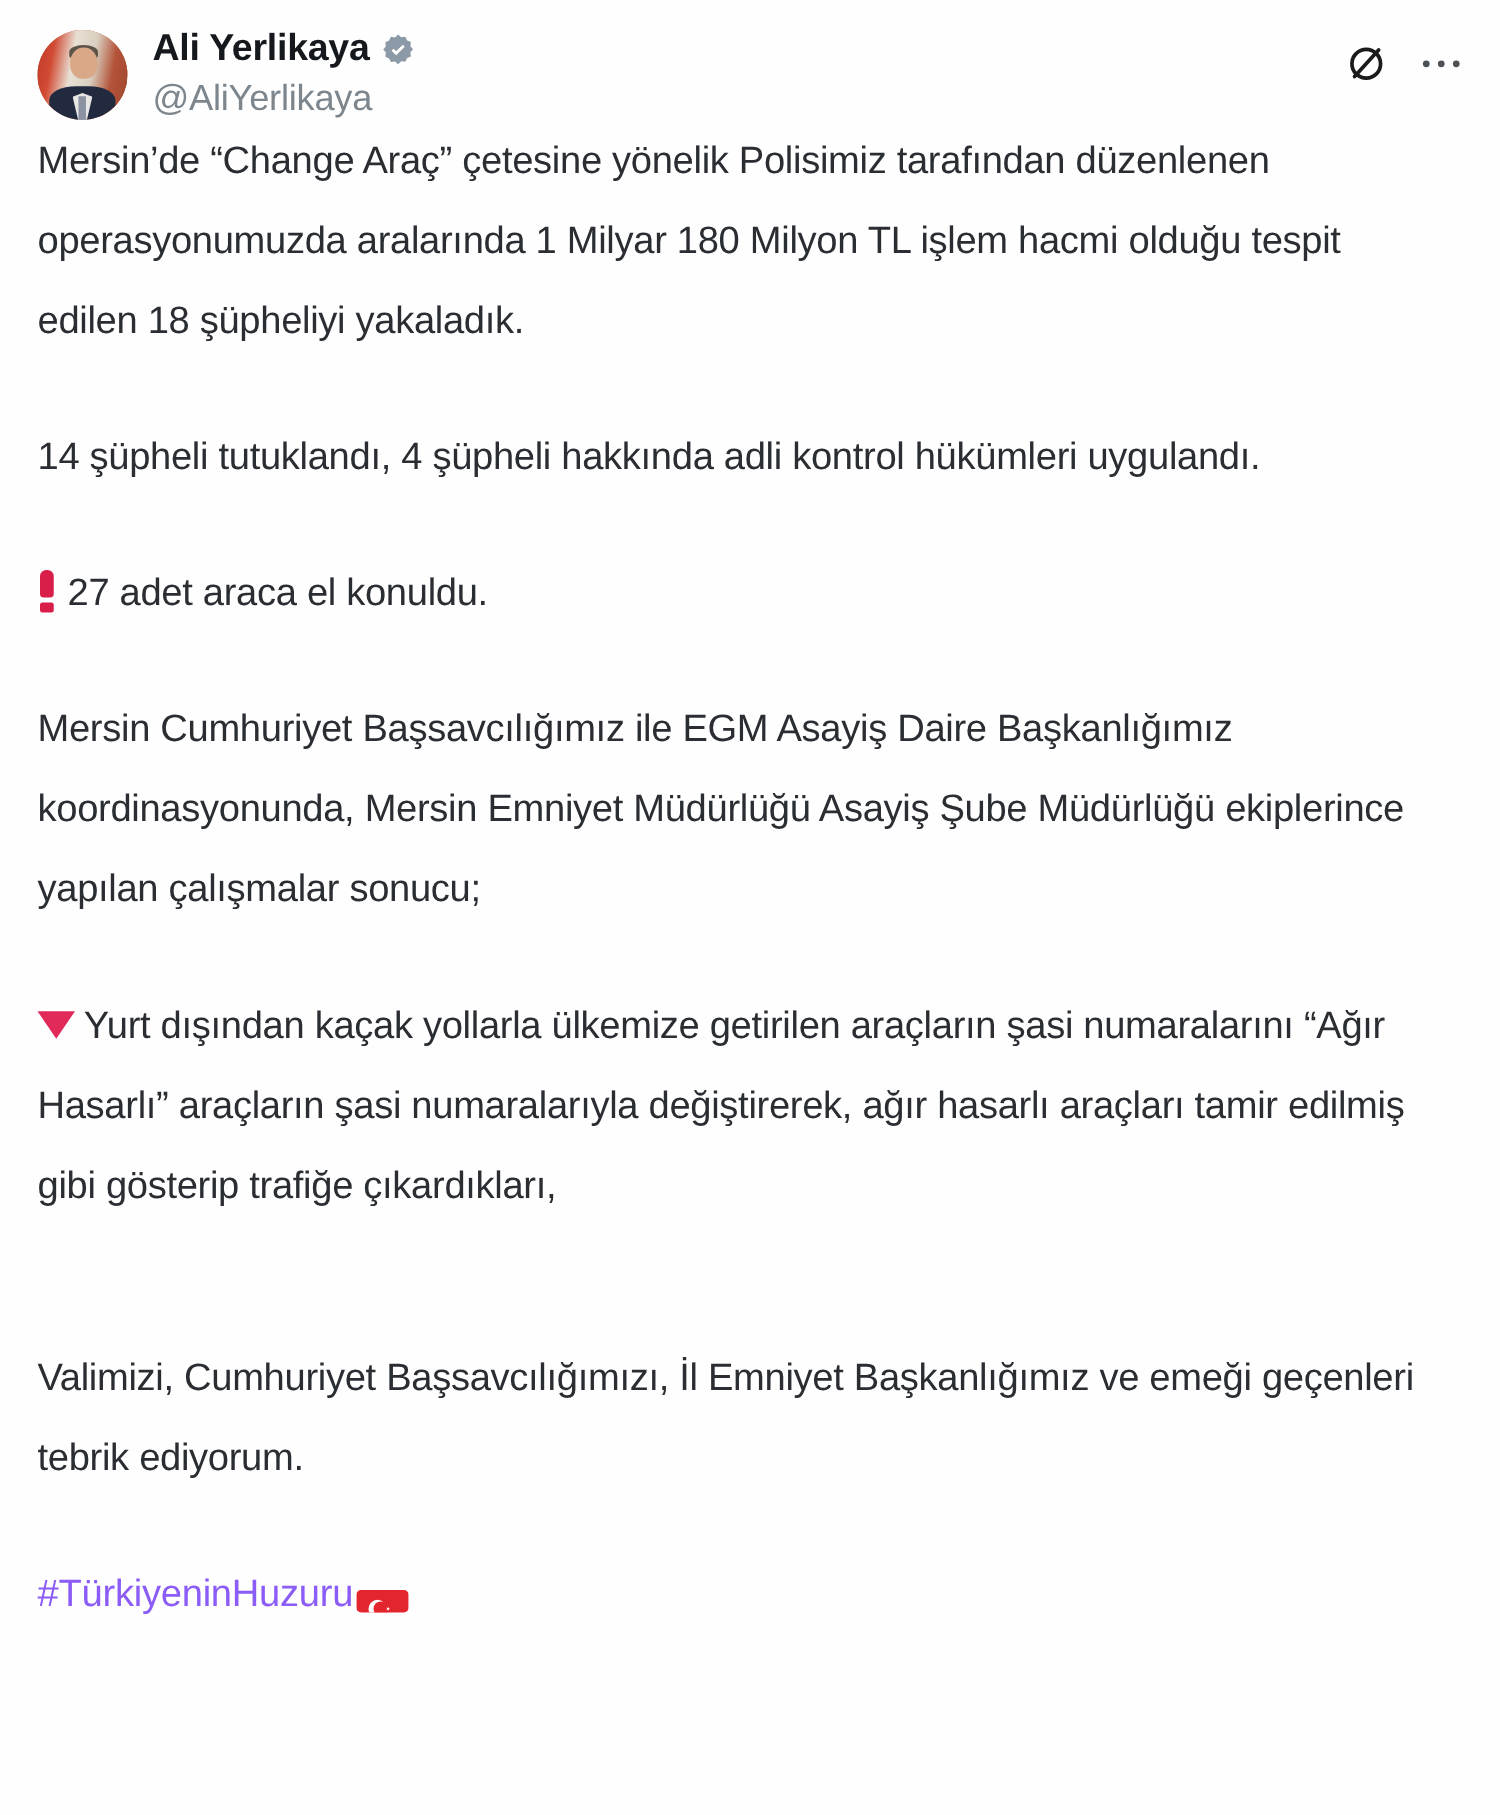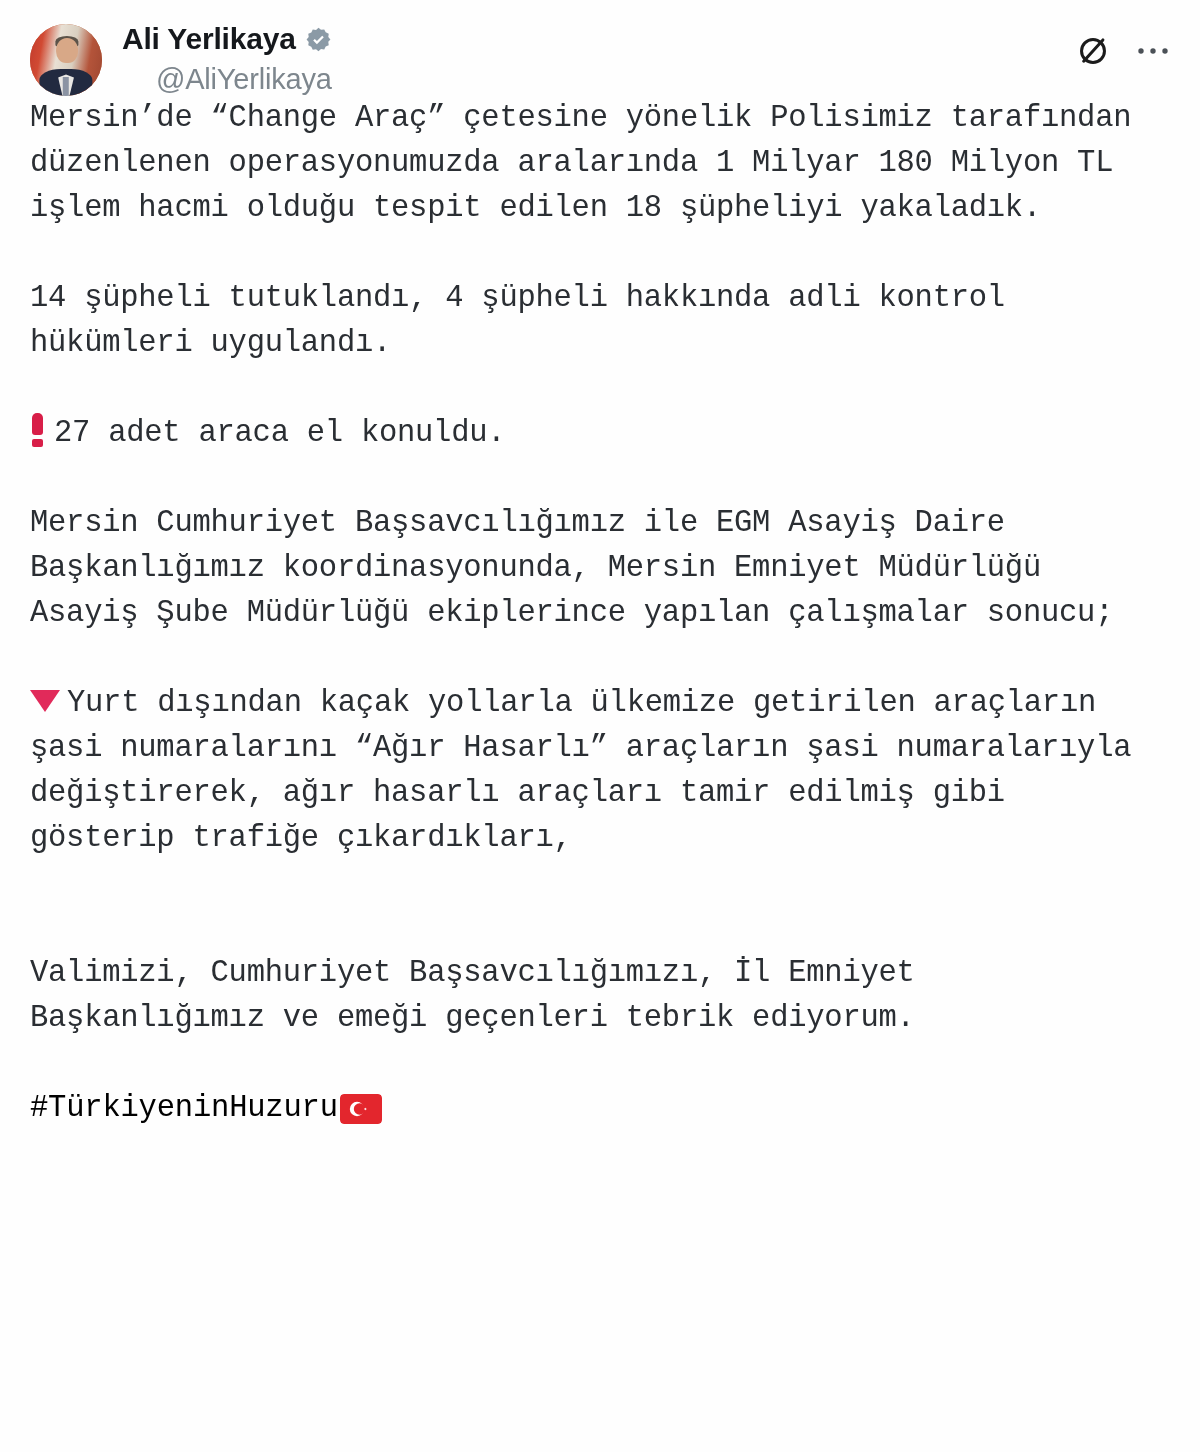--- a/index.html
+++ b/index.html
@@ -89,21 +89,20 @@
     transform: translateX(-50%);
     background: #8b93a3;
   }
 
   .identity {
     margin-left: 20px;
     display: flex;
     flex-direction: column;
     justify-content: flex-start;
     padding-top: 2px;
-    text-align: right;
   }
   .name-row {
     display: flex;
     align-items: center;
     gap: 9px;
     line-height: 1;
   }
   .display-name {
     font-size: 30px;
     font-weight: 700;
@@ -132,24 +131,23 @@
     padding-top: 12px;
     padding-right: 12px;
   }
   .grok-icon { width: 34px; height: 34px; display: block; }
   .more-icon { width: 34px; height: 14px; display: block; }
 
   
   .tweet-body {
     padding: 0 62px 0 30px;
     font-size: 30.5px;
-    line-height: 45px;
+    line-height: 64px;
     color: #2a2e33;
     letter-spacing: -0.25px;
-    font-family: Liberation Mono, monospace;
   }
   .tweet-body p {
     margin: 0;
   }
   .tweet-body .spacer {
     height: 45px;
   }
 
   
   .excl {
@@ -195,21 +193,21 @@
     display: inline-block;
     width: 42px;
     height: 30px;
     vertical-align: -5px;
     margin-left: 2px;
     border-radius: 4px;
     overflow: hidden;
   }
 
   .hashtag {
-    color: #000000;
+    color: #8b5cf6;
     font-size: 30.5px;
     letter-spacing: -0.2px;
   }
   .hashtag-line {
     display: flex;
     align-items: center;
   }
 </style>
 </head>
 <body>

